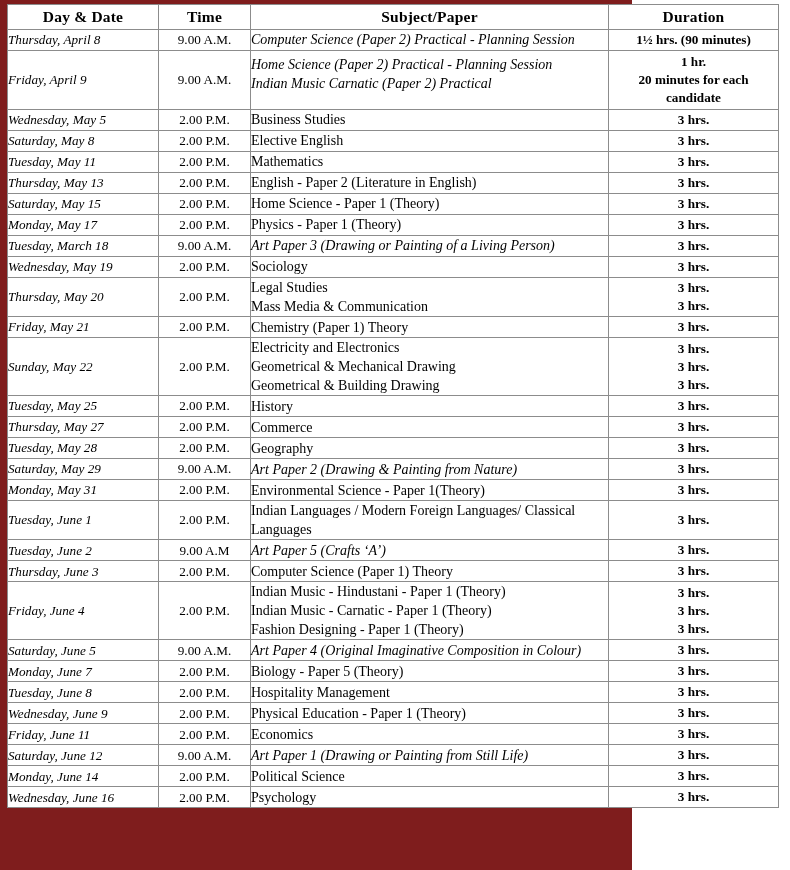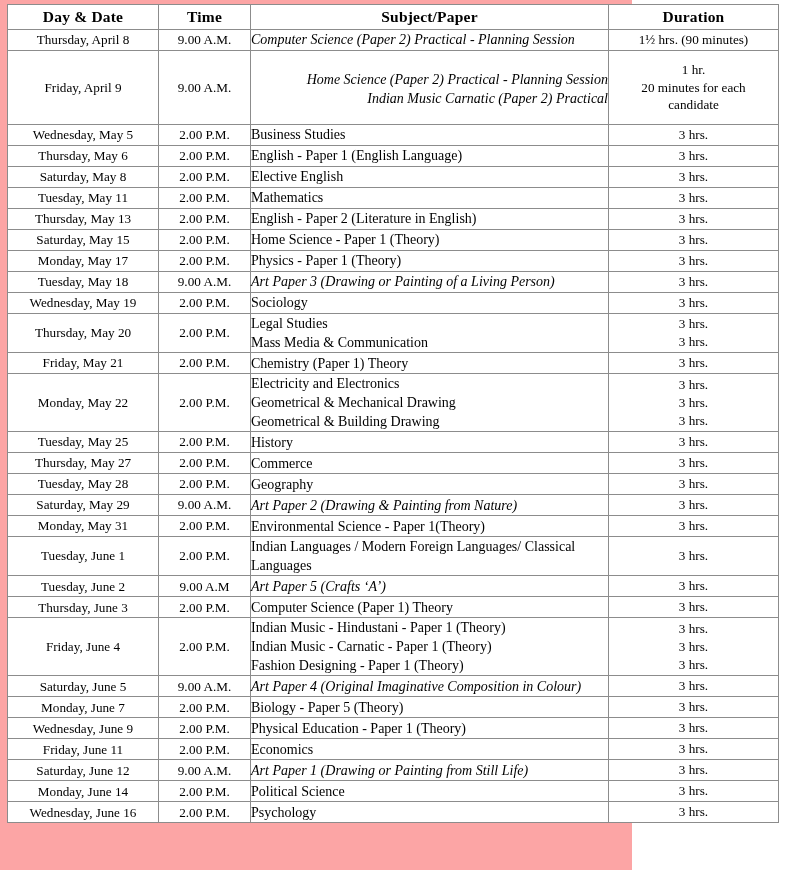--- a/index.html
+++ b/index.html
@@ -11,21 +11,21 @@
     width: 790px;
     height: 870px;
     font-family: "Liberation Serif", "DejaVu Serif", serif;
     color: #000000;
     overflow: hidden;
   }
   .page {
     position: relative;
     width: 632px;
     height: 870px;
-    background: #fca5a5;
+    background: #7f1d1d;
     box-sizing: border-box;
   }
   .table-wrap {
     position: absolute;
     left: 7px;
     top: 4px;
     width: 771px;
   }
   table.timetable {
     width: 771px;
@@ -48,49 +48,50 @@
   th.hd {
     font-weight: bold;
     font-size: 15.5px;
     text-align: center;
     height: 24px;
     line-height: 22px;
     letter-spacing: 0.2px;
   }
 
   td.day {
-    text-align: center;
+    text-align: left;
     font-size: 13.2px;
     line-height: 1.32;
     padding: 2px 5px;
+    font-style: italic;
   }
   td.time {
     text-align: center;
     font-size: 13.2px;
     line-height: 1.32;
     padding: 2px 3px;
     white-space: nowrap;
   }
   td.subj {
     text-align: left;
     font-size: 14px;
     line-height: 1.36;
     padding: 2px 4px 2px 7px;
   }
   td.dur {
     text-align: center;
     font-size: 13.2px;
     line-height: 1.36;
     padding: 2px 4px;
+    font-weight: bold;
   }
 
   td.subj.top, td.dur.top {
     vertical-align: top;
-    padding-top: 19px;
-    text-align: right;
+    padding-top: 4px;
   }
 
   .ital { font-style: italic; }
   .ln { display: block; white-space: nowrap; }
   .wrapline { display: block; }
 
   
   tr.h-tall td { height: 54px; }
   tr.h-two td  { height: 36px; }
   tr.h-three td { height: 52px; }
@@ -144,30 +145,20 @@
             <td class="day">Wednesday, May 5</td>
             <td class="time">2.00 P.M.</td>
             <td class="subj">
               <span class="ln">Business Studies</span>
             </td>
             <td class="dur">
               <span class="ln">3 hrs.</span>
             </td>
           </tr>
           <tr class="h-one">
-            <td class="day">Thursday, May 6</td>
-            <td class="time">2.00 P.M.</td>
-            <td class="subj">
-              <span class="ln">English - Paper 1 (English Language)</span>
-            </td>
-            <td class="dur">
-              <span class="ln">3 hrs.</span>
-            </td>
-          </tr>
-          <tr class="h-one">
             <td class="day">Saturday, May 8</td>
             <td class="time">2.00 P.M.</td>
             <td class="subj">
               <span class="ln">Elective English</span>
             </td>
             <td class="dur">
               <span class="ln">3 hrs.</span>
             </td>
           </tr>
           <tr class="h-one">
@@ -204,21 +195,21 @@
             <td class="day">Monday, May 17</td>
             <td class="time">2.00 P.M.</td>
             <td class="subj">
               <span class="ln">Physics - Paper 1 (Theory)</span>
             </td>
             <td class="dur">
               <span class="ln">3 hrs.</span>
             </td>
           </tr>
           <tr class="h-one">
-            <td class="day">Tuesday, May 18</td>
+            <td class="day">Tuesday, March 18</td>
             <td class="time">9.00 A.M.</td>
             <td class="subj">
               <span class="ln ital">Art Paper 3 (Drawing or Painting of a Living Person)</span>
             </td>
             <td class="dur">
               <span class="ln">3 hrs.</span>
             </td>
           </tr>
           <tr class="h-one">
             <td class="day">Wednesday, May 19</td>
@@ -246,21 +237,21 @@
             <td class="day">Friday, May 21</td>
             <td class="time">2.00 P.M.</td>
             <td class="subj">
               <span class="ln">Chemistry (Paper 1) Theory</span>
             </td>
             <td class="dur">
               <span class="ln">3 hrs.</span>
             </td>
           </tr>
           <tr class="h-three">
-            <td class="day">Monday, May 22</td>
+            <td class="day">Sunday, May 22</td>
             <td class="time">2.00 P.M.</td>
             <td class="subj">
               <span class="ln">Electricity and Electronics</span>
               <span class="ln">Geometrical &amp; Mechanical Drawing</span>
               <span class="ln">Geometrical &amp; Building Drawing</span>
             </td>
             <td class="dur">
               <span class="ln">3 hrs.</span>
               <span class="ln">3 hrs.</span>
               <span class="ln">3 hrs.</span>
@@ -368,20 +359,30 @@
             </td>
             <td class="dur">
               <span class="ln">3 hrs.</span>
             </td>
           </tr>
           <tr class="h-one">
             <td class="day">Monday, June 7</td>
             <td class="time">2.00 P.M.</td>
             <td class="subj">
               <span class="ln">Biology - Paper 5 (Theory)</span>
+            </td>
+            <td class="dur">
+              <span class="ln">3 hrs.</span>
+            </td>
+          </tr>
+          <tr class="h-one">
+            <td class="day">Tuesday, June 8</td>
+            <td class="time">2.00 P.M.</td>
+            <td class="subj">
+              <span class="ln">Hospitality Management</span>
             </td>
             <td class="dur">
               <span class="ln">3 hrs.</span>
             </td>
           </tr>
           <tr class="h-one">
             <td class="day">Wednesday, June 9</td>
             <td class="time">2.00 P.M.</td>
             <td class="subj">
               <span class="ln">Physical Education - Paper 1 (Theory)</span>

